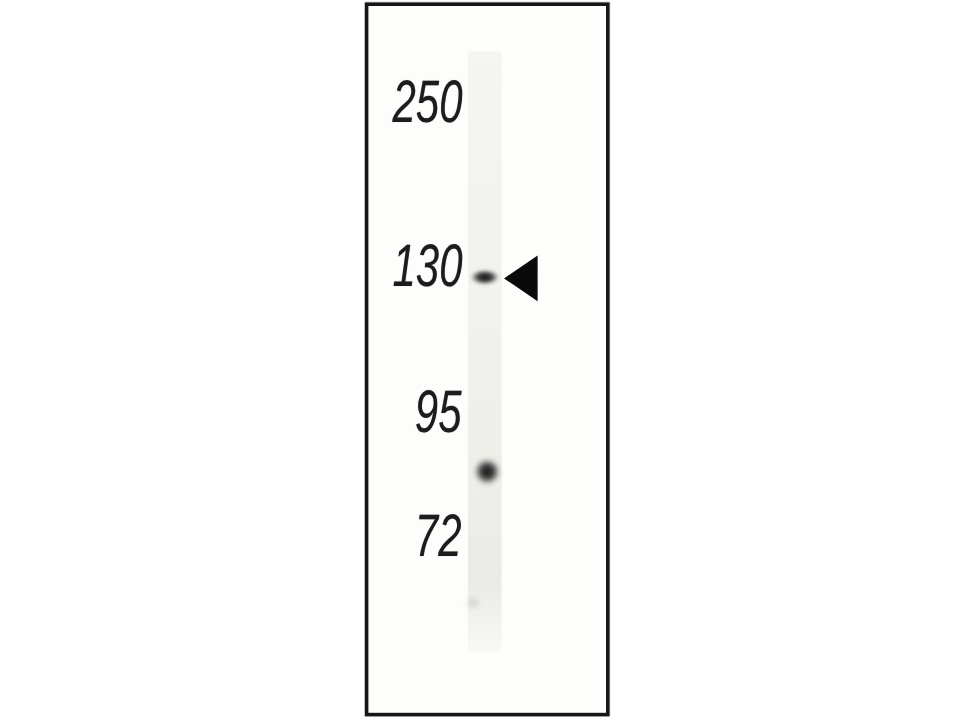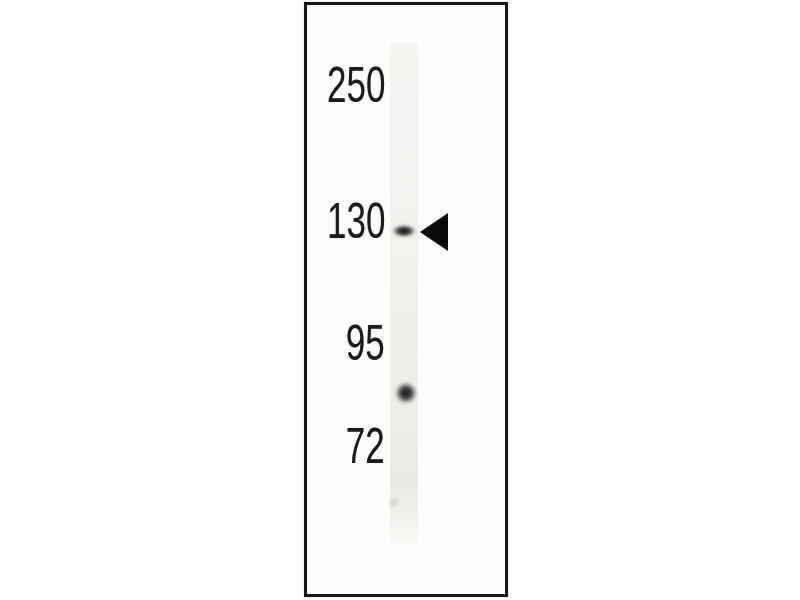--- a/index.html
+++ b/index.html
@@ -6,20 +6,21 @@
   html, body {
     width: 800px; height: 600px;
     background: var(--page-bg, #ffffff);
     font-family: "Liberation Sans", sans-serif;
     overflow: hidden;
   }
   .stage {
     position: relative;
     width: 800px; height: 536px;
     background: var(--page-bg, #ffffff);
+    font-style: italic;
   }
   .blot-frame {
     position: absolute;
     left: 304px; top: 2px;
     width: 204px; height: 595px;
     border: 3px solid var(--frame-border, #161616);
     background: var(--frame-bg, #fdfdfc);
     box-shadow: 0 0 1px rgba(0,0,0,0.35);
   }
   .gel-lane {

